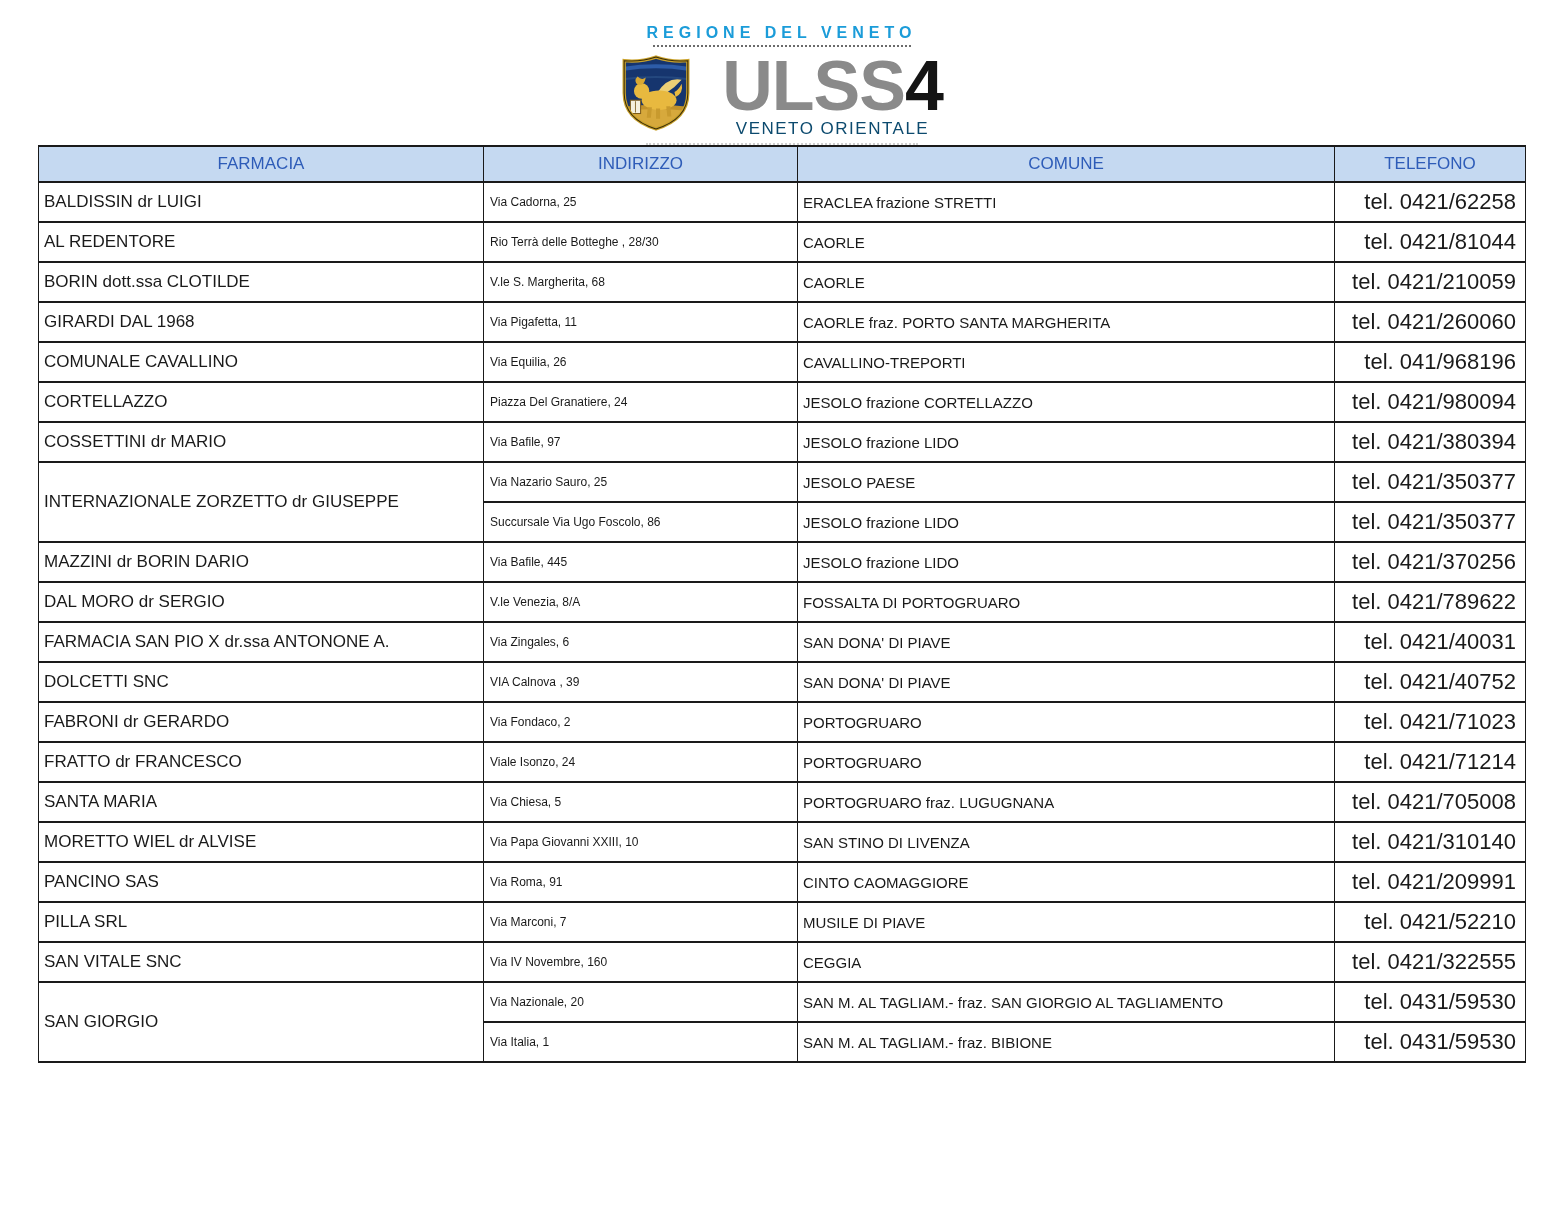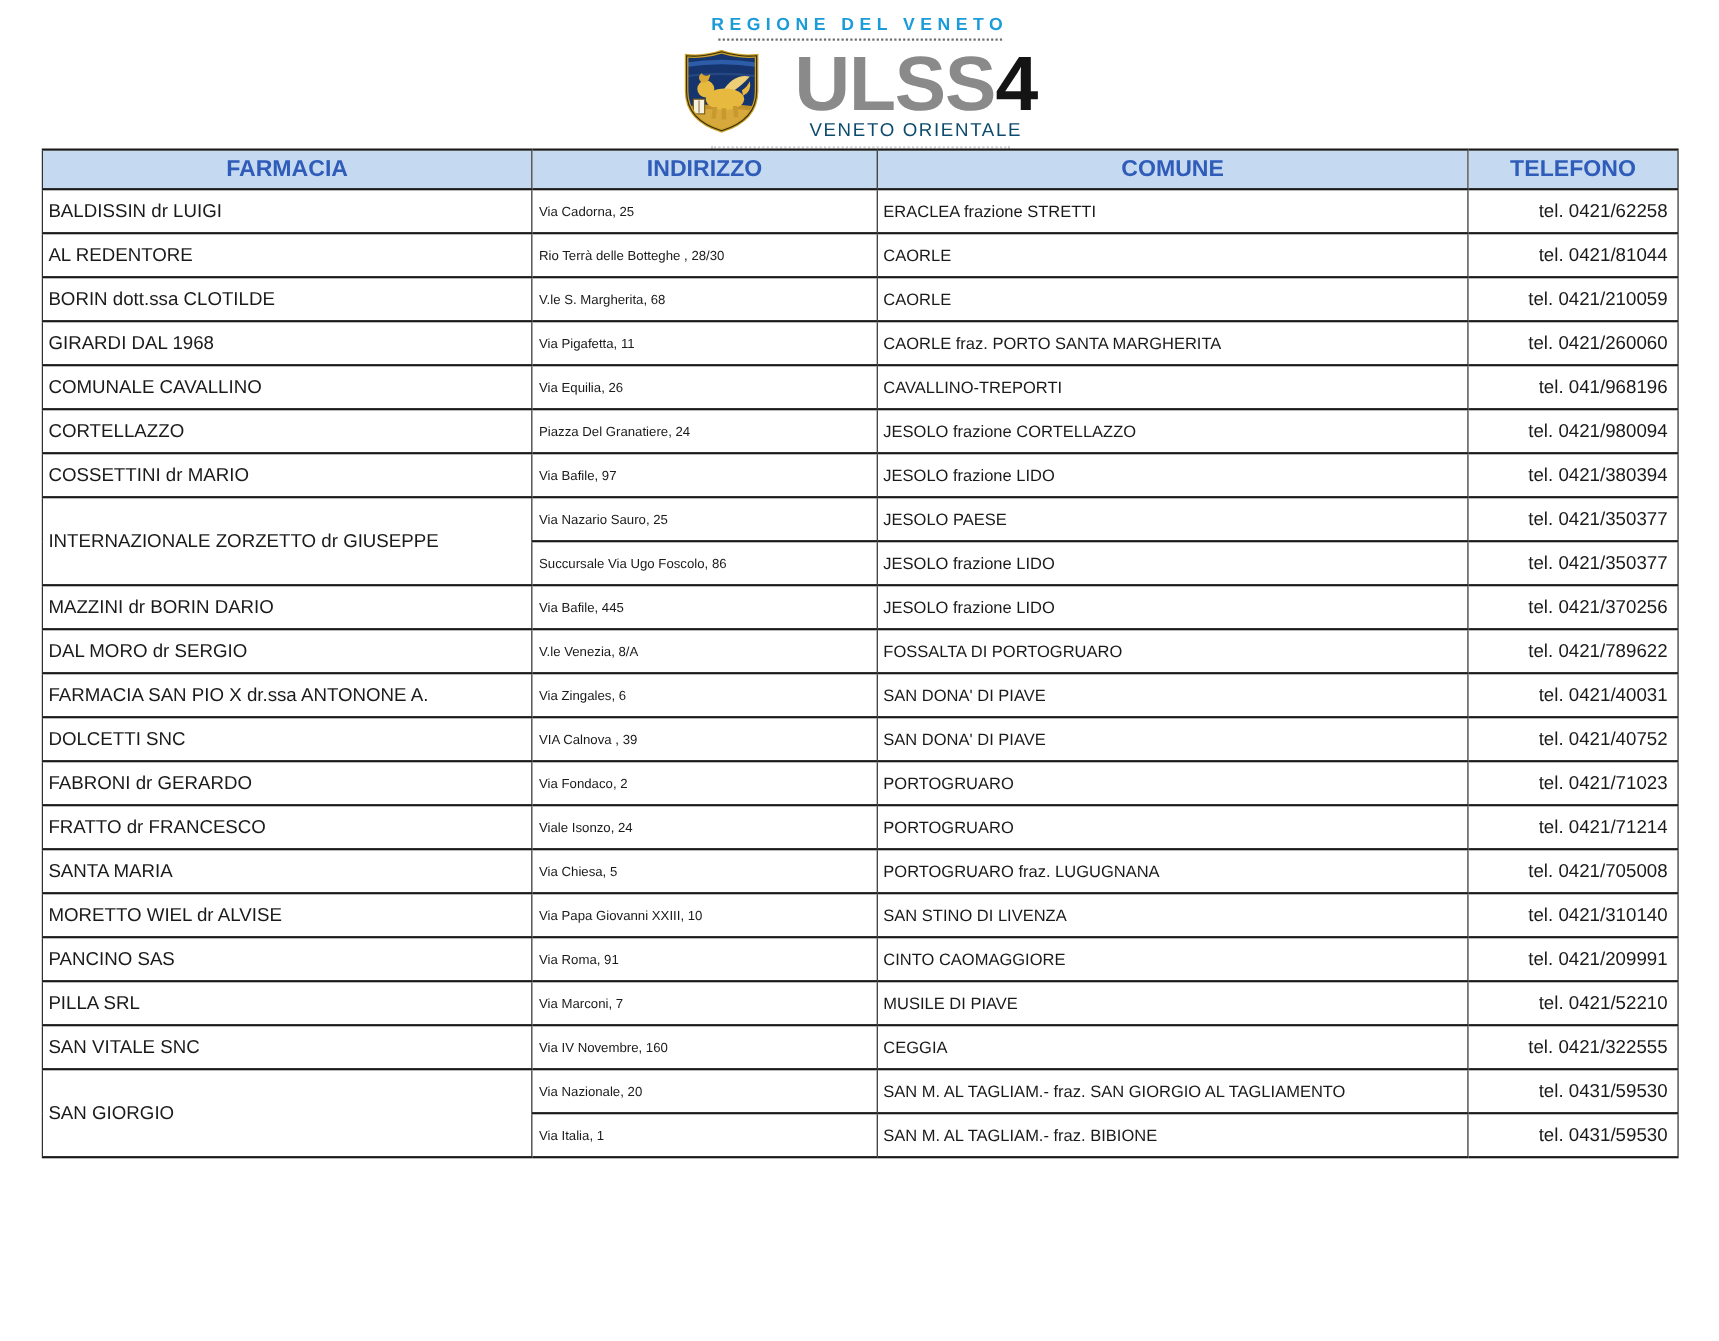--- a/index.html
+++ b/index.html
@@ -4,21 +4,21 @@
 <style>
   * { margin: 0; padding: 0; box-sizing: border-box; }
   html, body { background: #ffffff; }
   body {
     width: 1563px;
     height: 1219px;
     font-family: "Liberation Sans", sans-serif;
     color: #1a1a1a;
     overflow: hidden;
   }
-  .page { width: 1563px; padding-top: 14px; }
+  .page { width: 1563px; padding-top: 24px; }
 
   
   .logo-block { width: 300px; margin: 0 auto; text-align: center; }
   .region-line {
     font-size: 16px;
     font-weight: bold;
     letter-spacing: 5px;
     color: #1b9cd9;
     white-space: nowrap;
   }
@@ -70,40 +70,40 @@
     border-top: 2.5px solid #1a1a1a;
     border-bottom: 2.5px solid #1a1a1a;
     vertical-align: middle;
     overflow: hidden;
     white-space: nowrap;
   }
   table.pharm th {
     height: 36px;
     background: #c5d9f1;
     color: #2e5cb8;
-    font-size: 21px;
-    font-weight: bold;
+    font-size: 17px;
+    font-weight: normal;
     text-align: center;
   }
   table.pharm td { height: 40px; background: #ffffff; }
   td.c-farmacia {
     font-weight: normal;
     font-size: 17px;
     padding-left: 5px;
   }
   td.c-indirizzo {
     font-size: 12px;
     padding-left: 6px;
   }
   td.c-comune {
     font-size: 15px;
     padding-left: 5px;
   }
   td.c-telefono {
-    font-size: 17px;
+    font-size: 22px;
     text-align: right;
     padding-right: 9px;
   }
 </style>
 </head>
 <body>
 
 <div class="page">
 
   <div class="logo-block">

